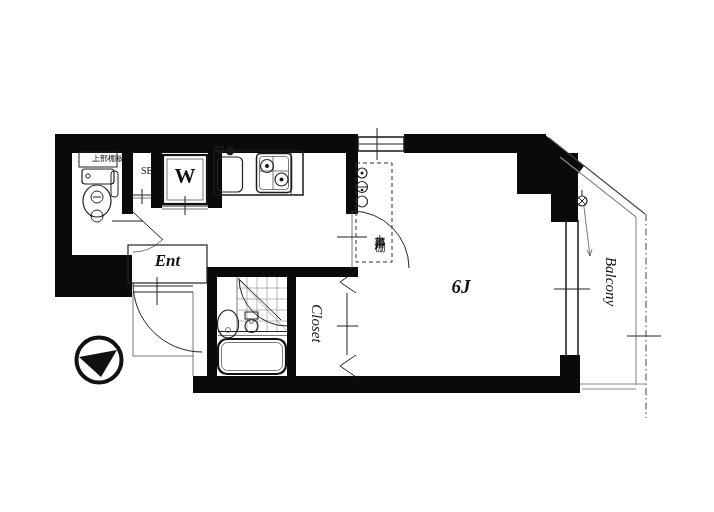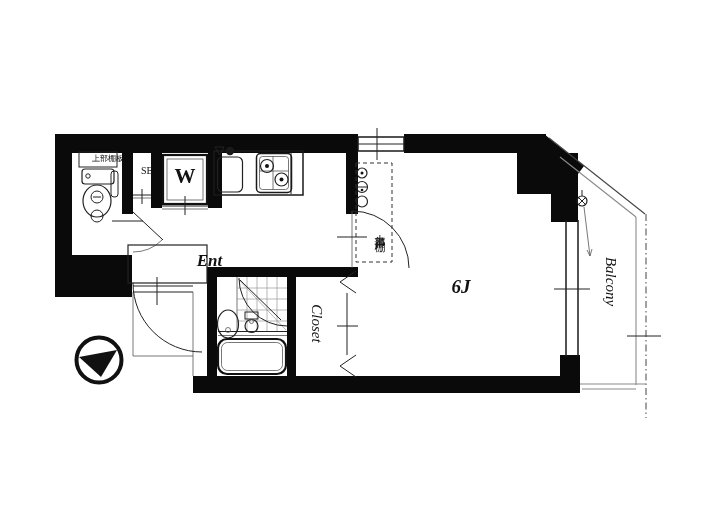--- a/index.html
+++ b/index.html
@@ -200,21 +200,21 @@
       <polyline class="thin" points="587,250 590,256 592,249"></polyline>
     </g>
   </g>
 
   <g>
     <circle cx="99" cy="360" r="22.5" fill="#fff" stroke="#111" stroke-width="4"></circle>
     <polygon points="117,350 79,357 101,377" fill="#111"></polygon>
   </g>
 </svg>
 
-  <div class="lbl it" style="left:128px;top:252px;width:79px;font-size:17px;margin-left:42px;">Ent</div>
+  <div class="lbl it" style="left:128px;top:252px;width:79px;font-size:17px;">Ent</div>
 
   <div class="lbl" style="left:118px;top:166px;width:26px;font-size:10px;margin-left:16px;">SB</div>
 
   <div class="lbl" style="left:163px;top:166px;width:44px;font-size:21px;font-weight:bold;">W</div>
 
   <div class="lbl jp" style="left:90px;top:155px;width:36px;font-size:8px;">上部棚板</div>
 
   <div class="lbl jp vert" style="left:367px;top:194px;width:18px;height:72px;font-size:11px;">上部吊戸棚</div>
 
   <div class="lbl it" style="left:411px;top:277px;width:100px;font-size:19px;">6J</div>

